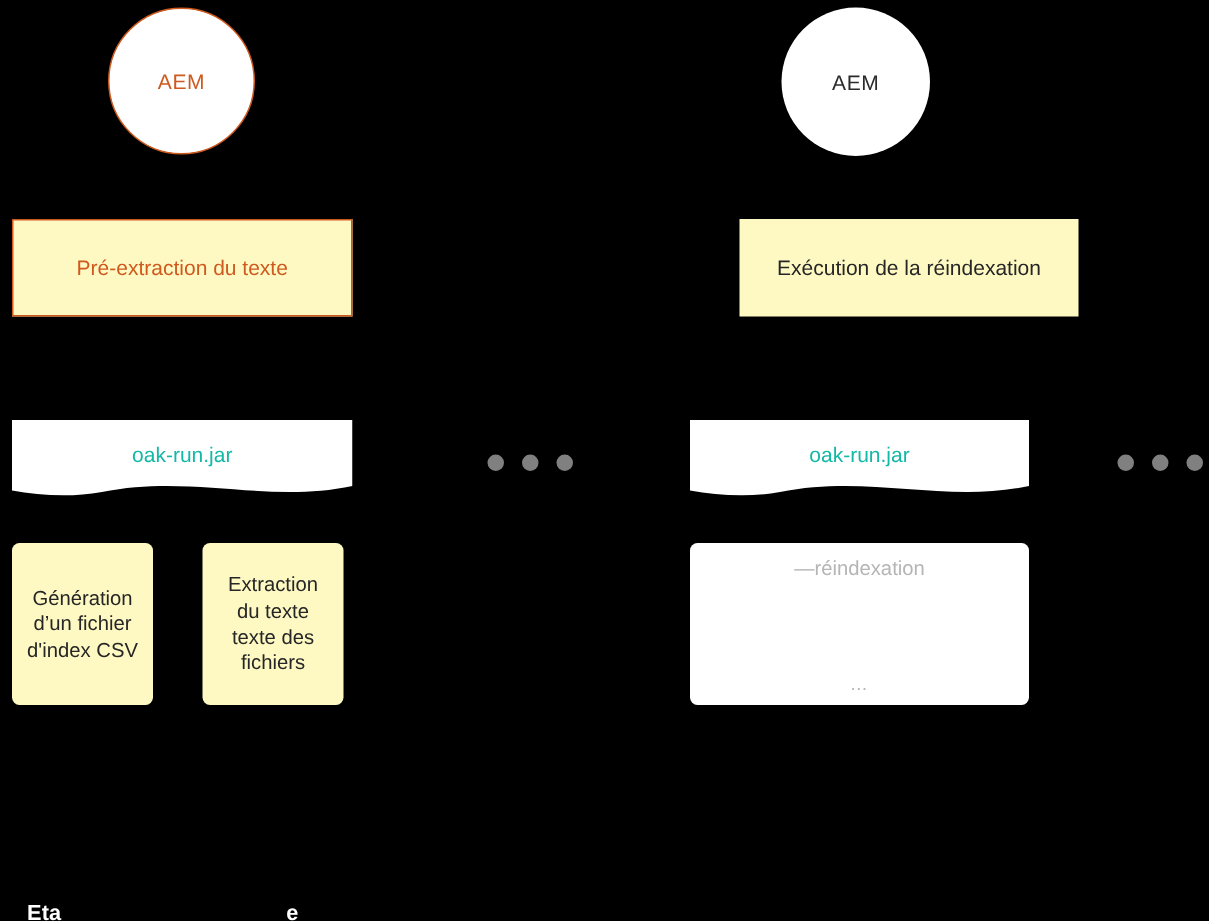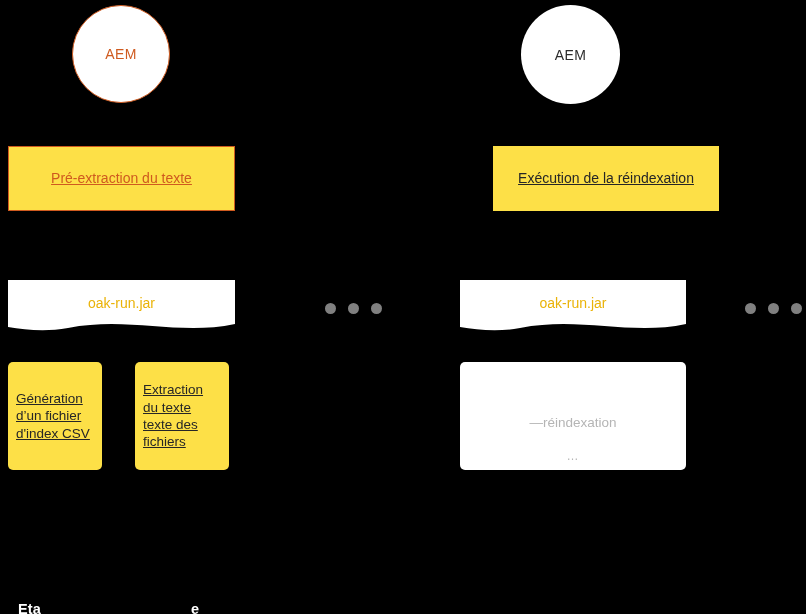--- a/index.html
+++ b/index.html
@@ -36,29 +36,29 @@
   }
   .circle-solid {
     background: #ffffff;
     border: none;
     color: #2b2b2b;
   }
 
   
   .card {
     position: absolute;
-    background: #fde047;
+    background: #fef9c3;
     box-sizing: border-box;
     display: flex;
     align-items: center;
     justify-content: center;
+    text-align: center;
     line-height: 1.28;
     color: #262626;
     font-size: 14px;
-    text-decoration: underline;
   }
   .card-outline {
     border: 1.5px solid #cf5a1f;
     color: #cf5a1f;
   }
   .card-plain {
     border: none;
   }
   .card-rounded {
     border-radius: 5px;
@@ -75,38 +75,38 @@
   .doc-card .doc-label {
     position: absolute;
     left: 0;
     right: 0;
     top: 0;
     height: 46px;
     display: flex;
     align-items: center;
     justify-content: center;
     font-size: 14px;
-    color: #eab308;
+    color: #14b8a6;
     z-index: 2;
     pointer-events: none;
   }
   .doc-card svg {
     display: block;
   }
 
   
   .options-card {
     position: absolute;
     background: #ffffff;
     border-radius: 5px;
     box-sizing: border-box;
     display: flex;
     flex-direction: column;
     align-items: center;
-    justify-content: flex-end;
+    justify-content: space-between;
     gap: 18px;
     padding: 8px 6px;
   }
   .option-line {
     font-size: 13.5px;
     line-height: 1.32;
     white-space: nowrap;
   }
   .option-dim {
     color: #b5b5b5;

